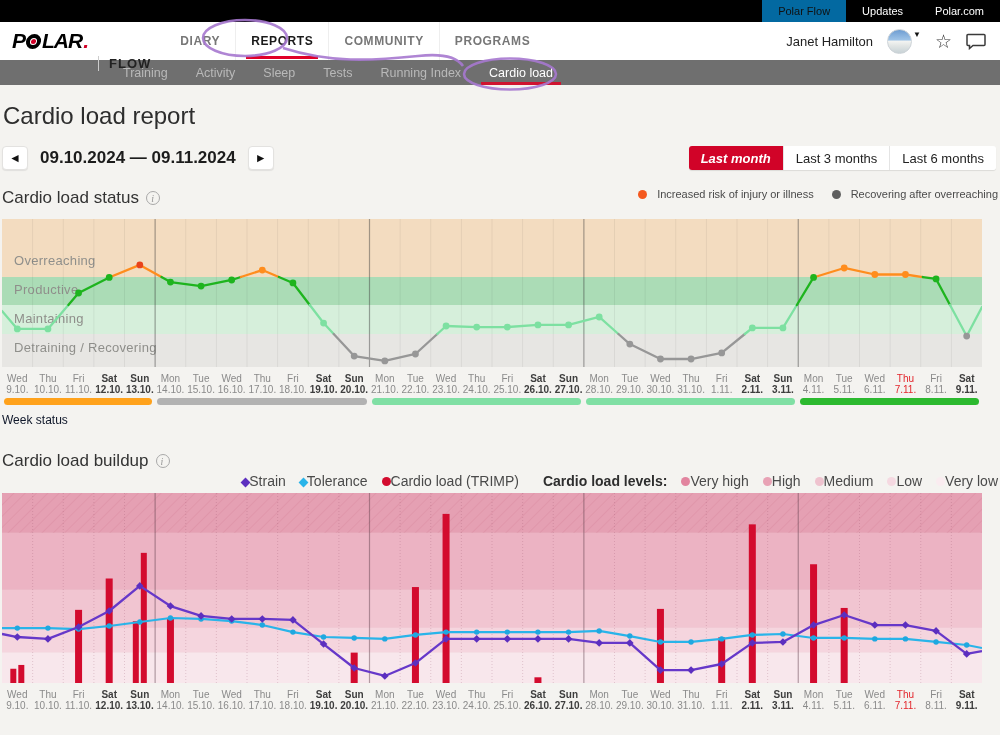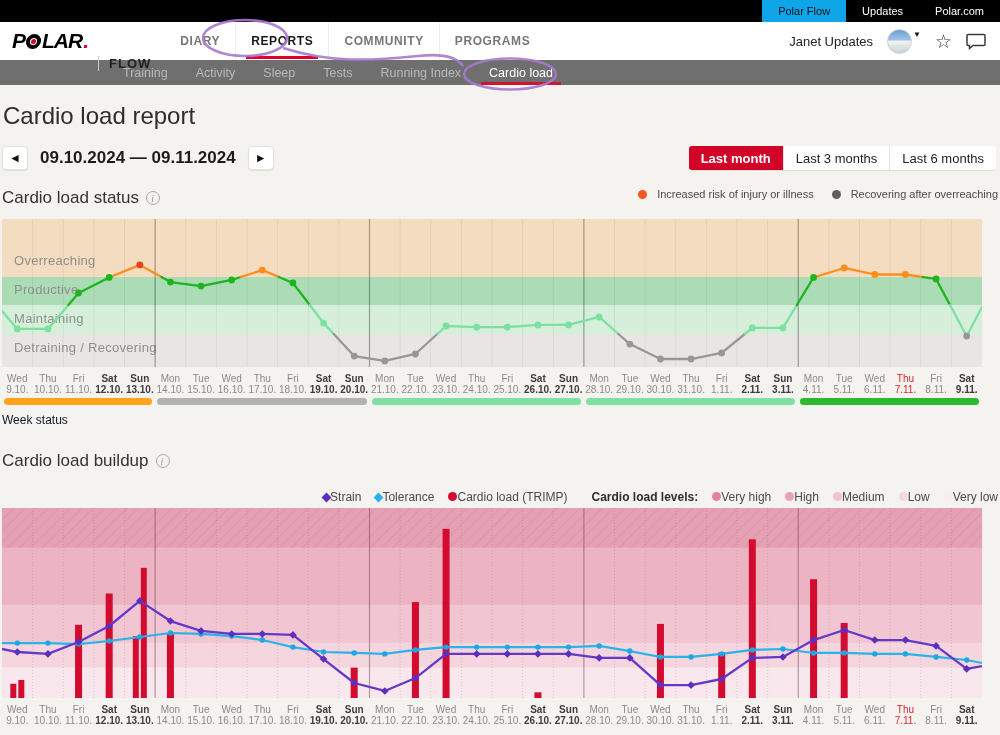--- a/index.html
+++ b/index.html
@@ -2,21 +2,21 @@
 <html><head>
 <meta charset="utf-8">
 <style>
   * { box-sizing: border-box; margin: 0; padding: 0; }
   html,body { width:1000px; height:735px; }
   body { font-family:"Liberation Sans","DejaVu Sans",sans-serif; background:#f4f3f0; position:relative; overflow:hidden; }
 
   
   .topbar { height:22px; background:#000; display:flex; justify-content:flex-end; align-items:stretch; }
   .topbar .tb-link { color:#fff; font-size:11px; display:flex; align-items:center; padding:0 16px; cursor:pointer; }
-  .topbar .tb-link.active { background:#0ea5e9; color:#111; }
+  .topbar .tb-link.active { background:#0369a1; color:#111; }
 
   
   .header { height:38px; background:#fff; display:flex; align-items:center; position:relative; }
   .logo-wrap { display:flex; align-items:center; margin-left:12px; }
   .logo { font-style:italic; font-weight:800; font-size:21px; letter-spacing:-1px; color:#000; display:flex; align-items:center; }
   .logo .o-ring { display:inline-block; width:15px; height:15px; border:4px solid #000; border-radius:50%; position:relative; margin:0 1px; transform:skewX(-8deg); }
   .logo .o-ring i { position:absolute; left:50%; top:50%; width:5px; height:5px; margin:-2.5px 0 0 -2.5px; background:#d10027; border-radius:50%; }
   .logo .period { color:#d10027; margin-left:1px; }
   .flow { font-size:13px; font-weight:bold; color:#222; margin-left:10px; padding-left:10px; border-left:1px solid #ccc; letter-spacing:1px;margin-top:45px; }
   .mainnav { display:flex; margin-left:14px; height:100%; align-items:stretch; }
@@ -43,31 +43,31 @@
 
   
   .content { padding:0 2px; }
   h1.page-title { font-size:24px; font-weight:400; color:#2d2d2d; margin:17px 0 0 1px; }
 
   .date-row { display:flex; align-items:center; margin-top:15px; position:relative; height:26px; }
   .nav-arrow { width:26px; height:24px; background:#fff; border:1px solid #e3e2e0; border-radius:4px; box-shadow:0 1px 1px rgba(0,0,0,.08); font-size:12px; color:#111; cursor:pointer; display:flex; align-items:center; justify-content:center; }
   .period-text { font-size:17px; font-weight:bold; color:#1c1c1c; margin:0 12px; }
   .range-group { position:absolute; right:2px; top:1px; display:flex; border-radius:3px; box-shadow:0 1px 1px rgba(0,0,0,.1); overflow:hidden; }
   .range-btn { height:24px; padding:0 12px; font-size:13px; background:#fff; border:none; border-left:1px solid #e4e4e4; color:#222; cursor:pointer; }
-  .range-btn:first-child { border-left:none; }
+  .range-btn:first-child { border-left:none;font-style:italic; }
   .range-btn.active { background:#d10328; color:#fff; font-weight:bold; }
 
   .section-row { display:flex; justify-content:space-between; align-items:flex-start; margin-top:17px; }
   .section-heading { font-size:17px; color:#333; display:flex; align-items:center; gap:7px; }
   .info-icon { width:14px; height:14px; border:1px solid #a9a9a9; border-radius:50%; color:#979797; font-size:10px; font-family:"Liberation Serif",serif; font-style:italic; display:inline-flex; align-items:center; justify-content:center; cursor:pointer; padding-right:1px; }
   .legend { display:flex; align-items:center; gap:18px; font-size:11px; color:#4a4a4a; }
   .legend .lg-item { display:flex; align-items:center; gap:10px; }
   .dot { width:9px; height:9px; border-radius:50%; display:inline-block; }
   .diamond { width:7px; height:7px; transform:rotate(45deg); display:inline-block; }
-  .legend2 { display:flex; justify-content:flex-end; align-items:center; gap:14px; font-size:12px; color:#4a4a4a; margin-top:19px; }
+  .legend2 { display:flex; justify-content:flex-end; align-items:center; gap:14px; font-size:14px; color:#4a4a4a; margin-top:2px; }
   .levels-label { font-weight:bold; color:#2e2e2e; margin-left:10px; }
 
   .chart-box { position:relative; width:980px; }
   .axis { display:flex; width:980px; margin-top:2px; }
   .axis .col { width:30.625px; text-align:center; font-size:10px; color:#8a8a8a; line-height:11px; }
   .axis .col span { display:block; }
   .axis .col.wk { font-weight:bold; color:#3d3d3d; }
   .axis .col.today { color:#e3262c; }
 
   .weekbars { position:relative; width:980px; height:8px; margin-top:3px; }
@@ -99,21 +99,21 @@
       </span>
     <span class="flow">FLOW</span>
   </div>
   <div class="mainnav" id="main-nav">
       <div class="nav-item">DIARY</div>
       <div class="nav-item active">REPORTS</div>
       <div class="nav-item">COMMUNITY</div>
       <div class="nav-item">PROGRAMS</div>
     </div>
   <div class="header-right">
-    <span class="user-name">Janet Updates</span>
+    <span class="user-name">Janet Hamilton</span>
     <span class="avatar-wrap">
       <span class="avatar"></span>
       <span class="caret">▼</span>
     </span>
     <button class="icon-btn">
         <span class="star-glyph">☆</span>
       </button>
     <button class="icon-btn">
       <svg width="20" height="17" viewBox="0 0 20 17">
         <path d="M2 1.5 h16 a1 1 0 0 1 1 1 v9 a1 1 0 0 1 -1 1 h-11 l-3.5 3 v-3 h-1.5 a1 1 0 0 1 -1 -1 v-9 a1 1 0 0 1 1 -1 z" fill="none" stroke="#3a3a3a" stroke-width="1.5"></path>

